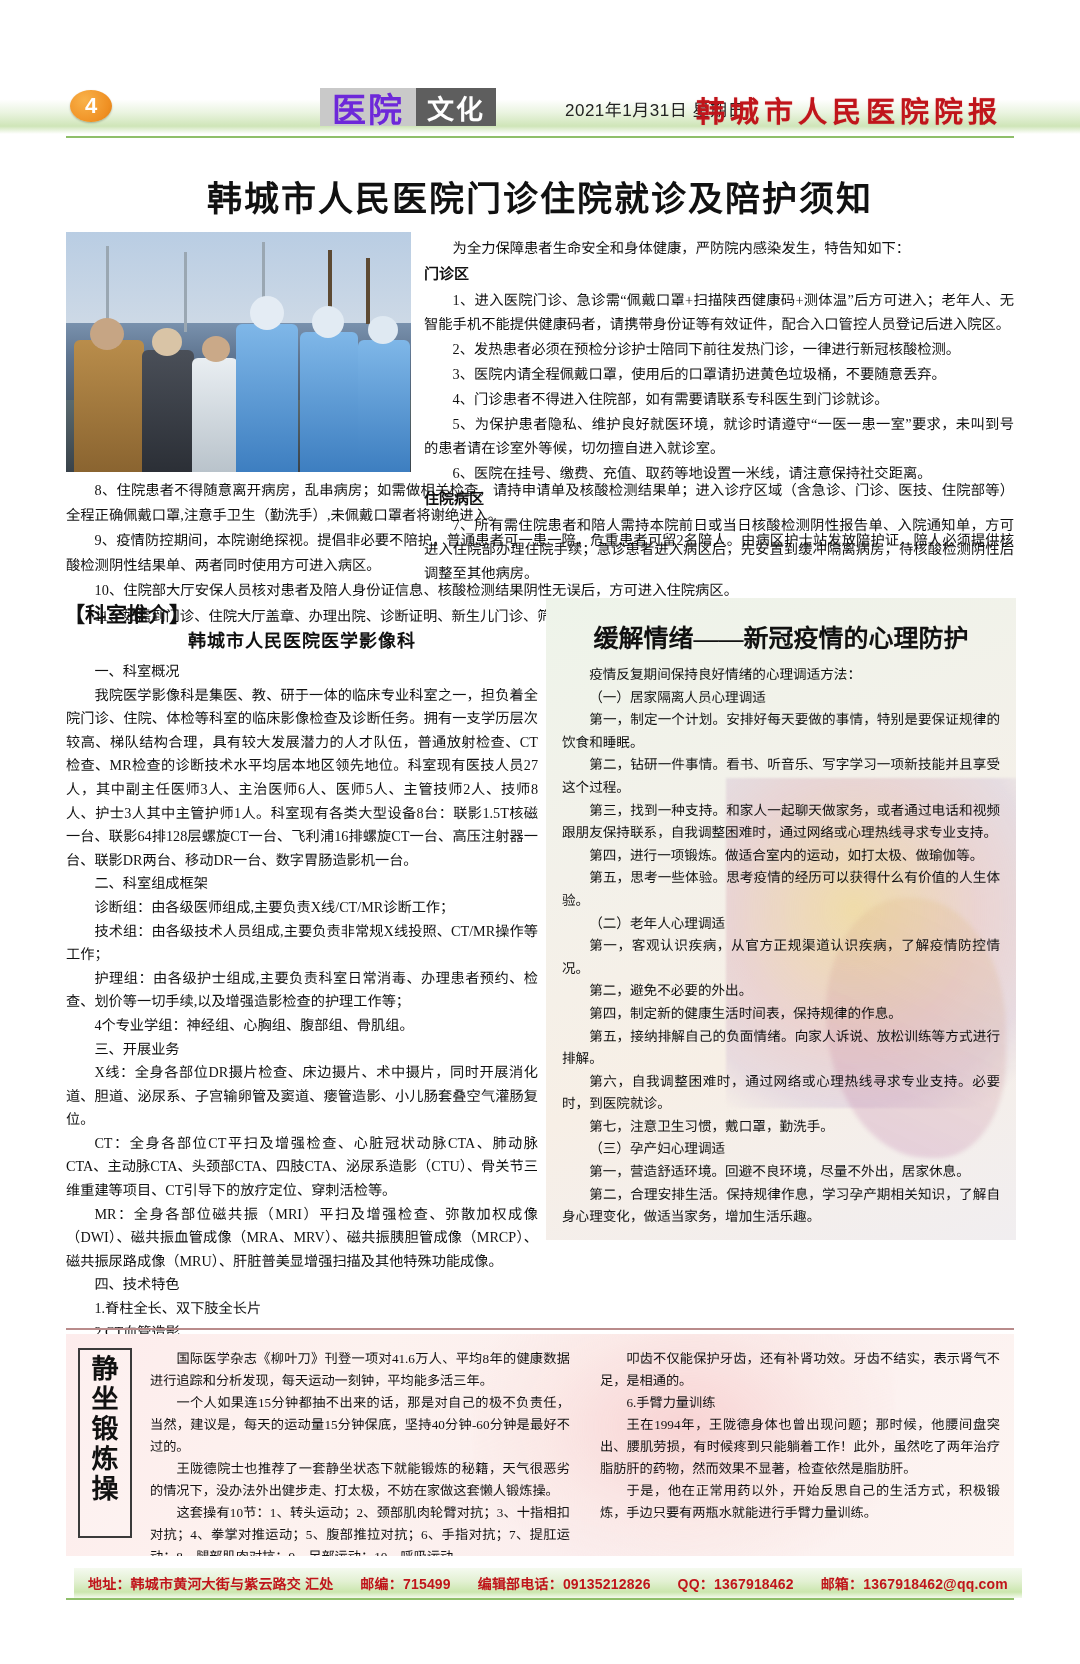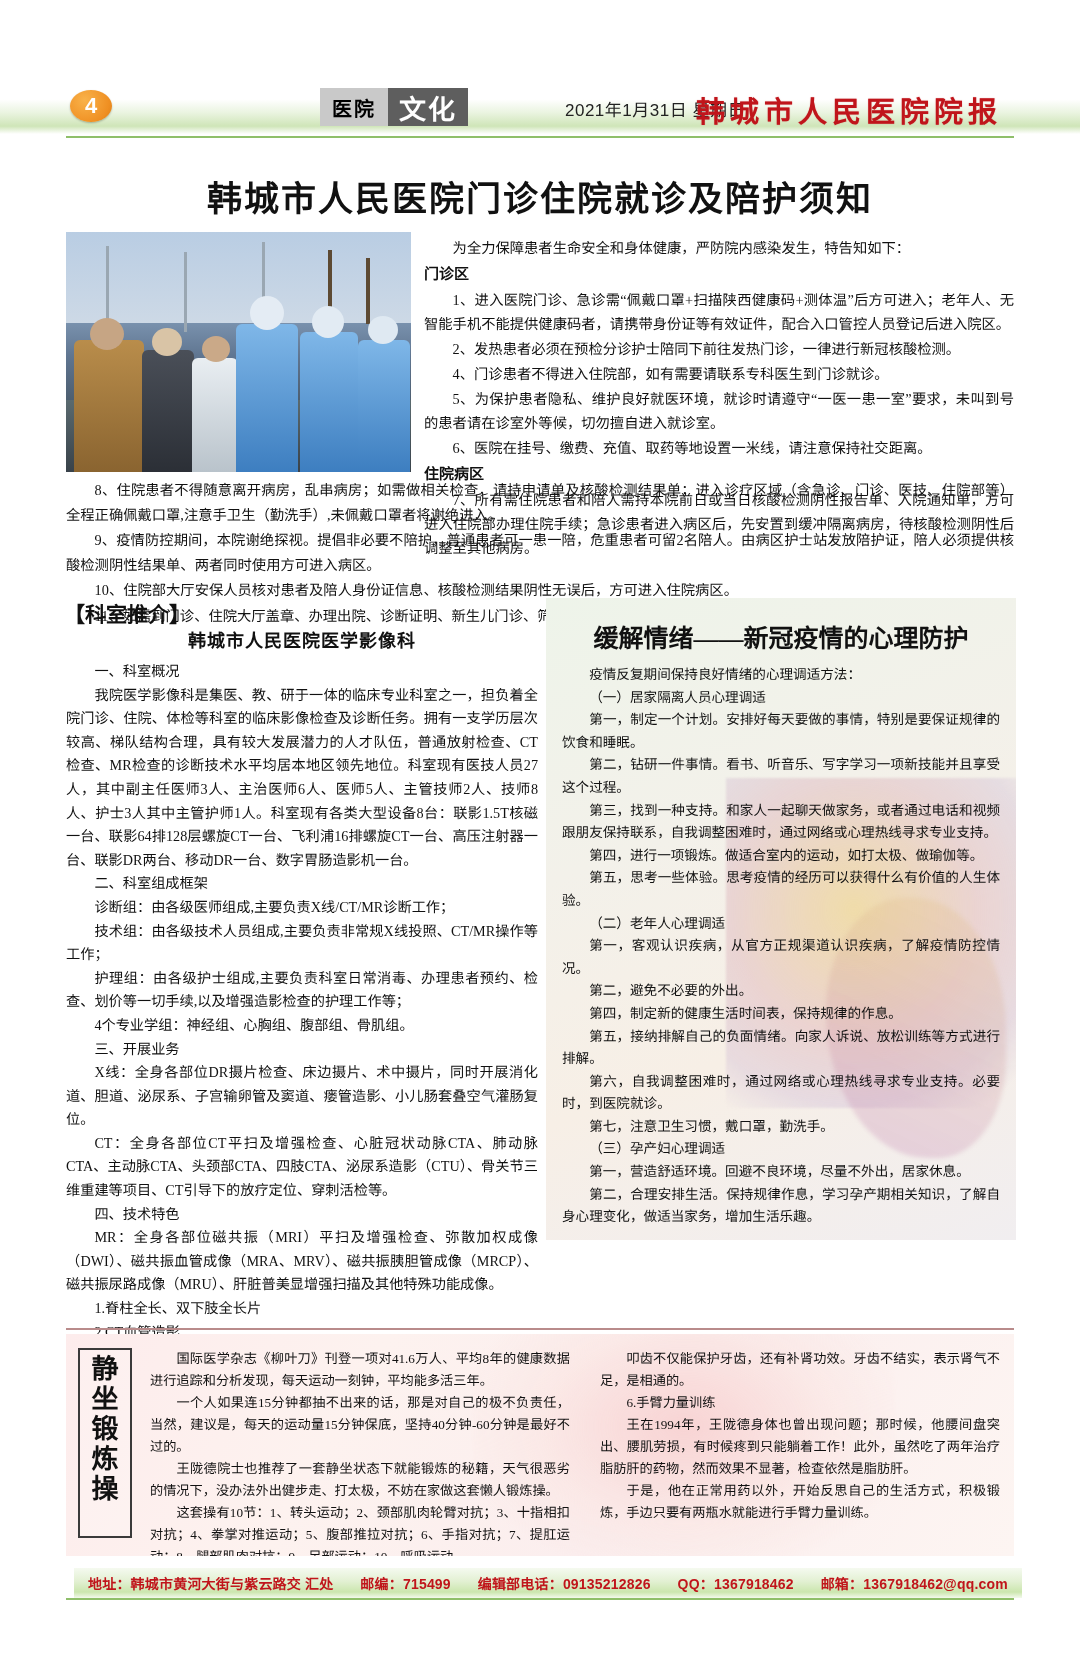--- a/index.html
+++ b/index.html
@@ -29,21 +29,21 @@
     background:radial-gradient(circle at 35% 32%, #f9b24a 0%, #ef8f22 70%, #d97b13 100%);
     color:#fff;font-weight:bold;font-size:22px;
     display:flex;align-items:center;justify-content:center;
     font-family:"Liberation Sans",sans-serif;
     box-shadow:0 1px 2px rgba(0,0,0,.25);
   }
   .sec-tag{
     position:absolute;left:320px;top:88px;height:38px;display:flex;align-items:stretch;
   }
   .sec-a{
-    background:#c9c9c9;color:#000000;font-weight:bold;font-size:20px;
+    background:#c9c9c9;color:#6d28d9;font-weight:bold;font-size:34px;
     padding:0 12px;display:flex;align-items:center;letter-spacing:2px;
     font-family:"Liberation Serif",serif;
   }
   .sec-b{
     background:#5e5e5e;color:#ffffff;font-weight:bold;font-size:27px;
     padding:0 11px;display:flex;align-items:center;letter-spacing:2px;
     font-family:"Liberation Serif",serif;
   }
   .mast-date{
     position:absolute;left:565px;top:96px;
@@ -233,20 +233,21 @@
     <div class="ph-head" style="left:246px;top:74px;width:32px;height:32px;background:#e2ebf3;"></div>
     <div class="ph-f ph-blue" style="left:292px;top:108px;width:52px;height:132px;"></div>
     <div class="ph-head" style="left:302px;top:84px;width:30px;height:28px;background:#dfe9f2;"></div>
   </div>
 
   <div class="intro-col">
     <p>为全力保障患者生命安全和身体健康，严防院内感染发生，特告知如下：</p>
     <p class="sub">门诊区</p>
     <p>1、进入医院门诊、急诊需“佩戴口罩+扫描陕西健康码+测体温”后方可进入；老年人、无智能手机不能提供健康码者，请携带身份证等有效证件，配合入口管控人员登记后进入院区。</p>
     <p>2、发热患者必须在预检分诊护士陪同下前往发热门诊，一律进行新冠核酸检测。</p>
+    <p>3、医院内请全程佩戴口罩，使用后的口罩请扔进黄色垃圾桶，不要随意丢弃。</p>
     <p>4、门诊患者不得进入住院部，如有需要请联系专科医生到门诊就诊。</p>
     <p>5、为保护患者隐私、维护良好就医环境，就诊时请遵守“一医一患一室”要求，未叫到号的患者请在诊室外等候，切勿擅自进入就诊室。</p>
     <p>6、医院在挂号、缴费、充值、取药等地设置一米线，请注意保持社交距离。</p>
     <p class="sub">住院病区</p>
     <p>7、所有需住院患者和陪人需持本院前日或当日核酸检测阴性报告单、入院通知单，方可进入住院部办理住院手续；急诊患者进入病区后，先安置到缓冲隔离病房，待核酸检测阴性后调整至其他病房。</p>
   </div>
 
   <div class="wide-col">
     <p>8、住院患者不得随意离开病房，乱串病房；如需做相关检查，请持申请单及核酸检测结果单；进入诊疗区域（含急诊、门诊、医技、住院部等）全程正确佩戴口罩,注意手卫生（勤洗手）,未佩戴口罩者将谢绝进入。</p>
     <p>9、疫情防控期间，本院谢绝探视。提倡非必要不陪护，普通患者可一患一陪，危重患者可留2名陪人。由病区护士站发放陪护证，陪人必须提供核酸检测阴性结果单、两者同时使用方可进入病区。</p>
@@ -262,22 +263,22 @@
       <p>一、科室概况</p>
       <p>我院医学影像科是集医、教、研于一体的临床专业科室之一，担负着全院门诊、住院、体检等科室的临床影像检查及诊断任务。拥有一支学历层次较高、梯队结构合理，具有较大发展潜力的人才队伍，普通放射检查、CT检查、MR检查的诊断技术水平均居本地区领先地位。科室现有医技人员27人，其中副主任医师3人、主治医师6人、医师5人、主管技师2人、技师8人、护士3人其中主管护师1人。科室现有各类大型设备8台：联影1.5T核磁一台、联影64排128层螺旋CT一台、飞利浦16排螺旋CT一台、高压注射器一台、联影DR两台、移动DR一台、数字胃肠造影机一台。</p>
       <p>二、科室组成框架</p>
       <p>诊断组：由各级医师组成,主要负责X线/CT/MR诊断工作；</p>
       <p>技术组：由各级技术人员组成,主要负责非常规X线投照、CT/MR操作等工作；</p>
       <p>护理组：由各级护士组成,主要负责科室日常消毒、办理患者预约、检查、划价等一切手续,以及增强造影检查的护理工作等；</p>
       <p>4个专业学组：神经组、心胸组、腹部组、骨肌组。</p>
       <p>三、开展业务</p>
       <p>X线：全身各部位DR摄片检查、床边摄片、术中摄片，同时开展消化道、胆道、泌尿系、子宫输卵管及窦道、瘘管造影、小儿肠套叠空气灌肠复位。</p>
       <p>CT：全身各部位CT平扫及增强检查、心脏冠状动脉CTA、肺动脉CTA、主动脉CTA、头颈部CTA、四肢CTA、泌尿系造影（CTU）、骨关节三维重建等项目、CT引导下的放疗定位、穿刺活检等。</p>
+      <p>MR：全身各部位磁共振（MRI）平扫及增强检查、弥散加权成像（DWI）、磁共振血管成像（MRA、MRV）、磁共振胰胆管成像（MRCP）、磁共振尿路成像（MRU）、肝脏普美显增强扫描及其他特殊功能成像。</p>
       <p>四、技术特色</p>
-      <p>MR：全身各部位磁共振（MRI）平扫及增强检查、弥散加权成像（DWI）、磁共振血管成像（MRA、MRV）、磁共振胰胆管成像（MRCP）、磁共振尿路成像（MRU）、肝脏普美显增强扫描及其他特殊功能成像。</p>
       <p>1.脊柱全长、双下肢全长片</p>
       <p>2.CT血管造影</p>
       <p>冠状动脉CTA、肺动脉CTA、主动脉CTA、头颈部CTA、四肢CTA、双下肢CTV。</p>
       <p>3.磁共振成像</p>
       <p>头颅血管成像（MRA、MRV）、胰胆管成像（MRCP）、肝脏普美显增强扫描、前列腺癌早期筛查。</p>
       <p class="phone">电 话：0913-2258884</p>
     </div>
   </div>
 
   <div class="right-col">

